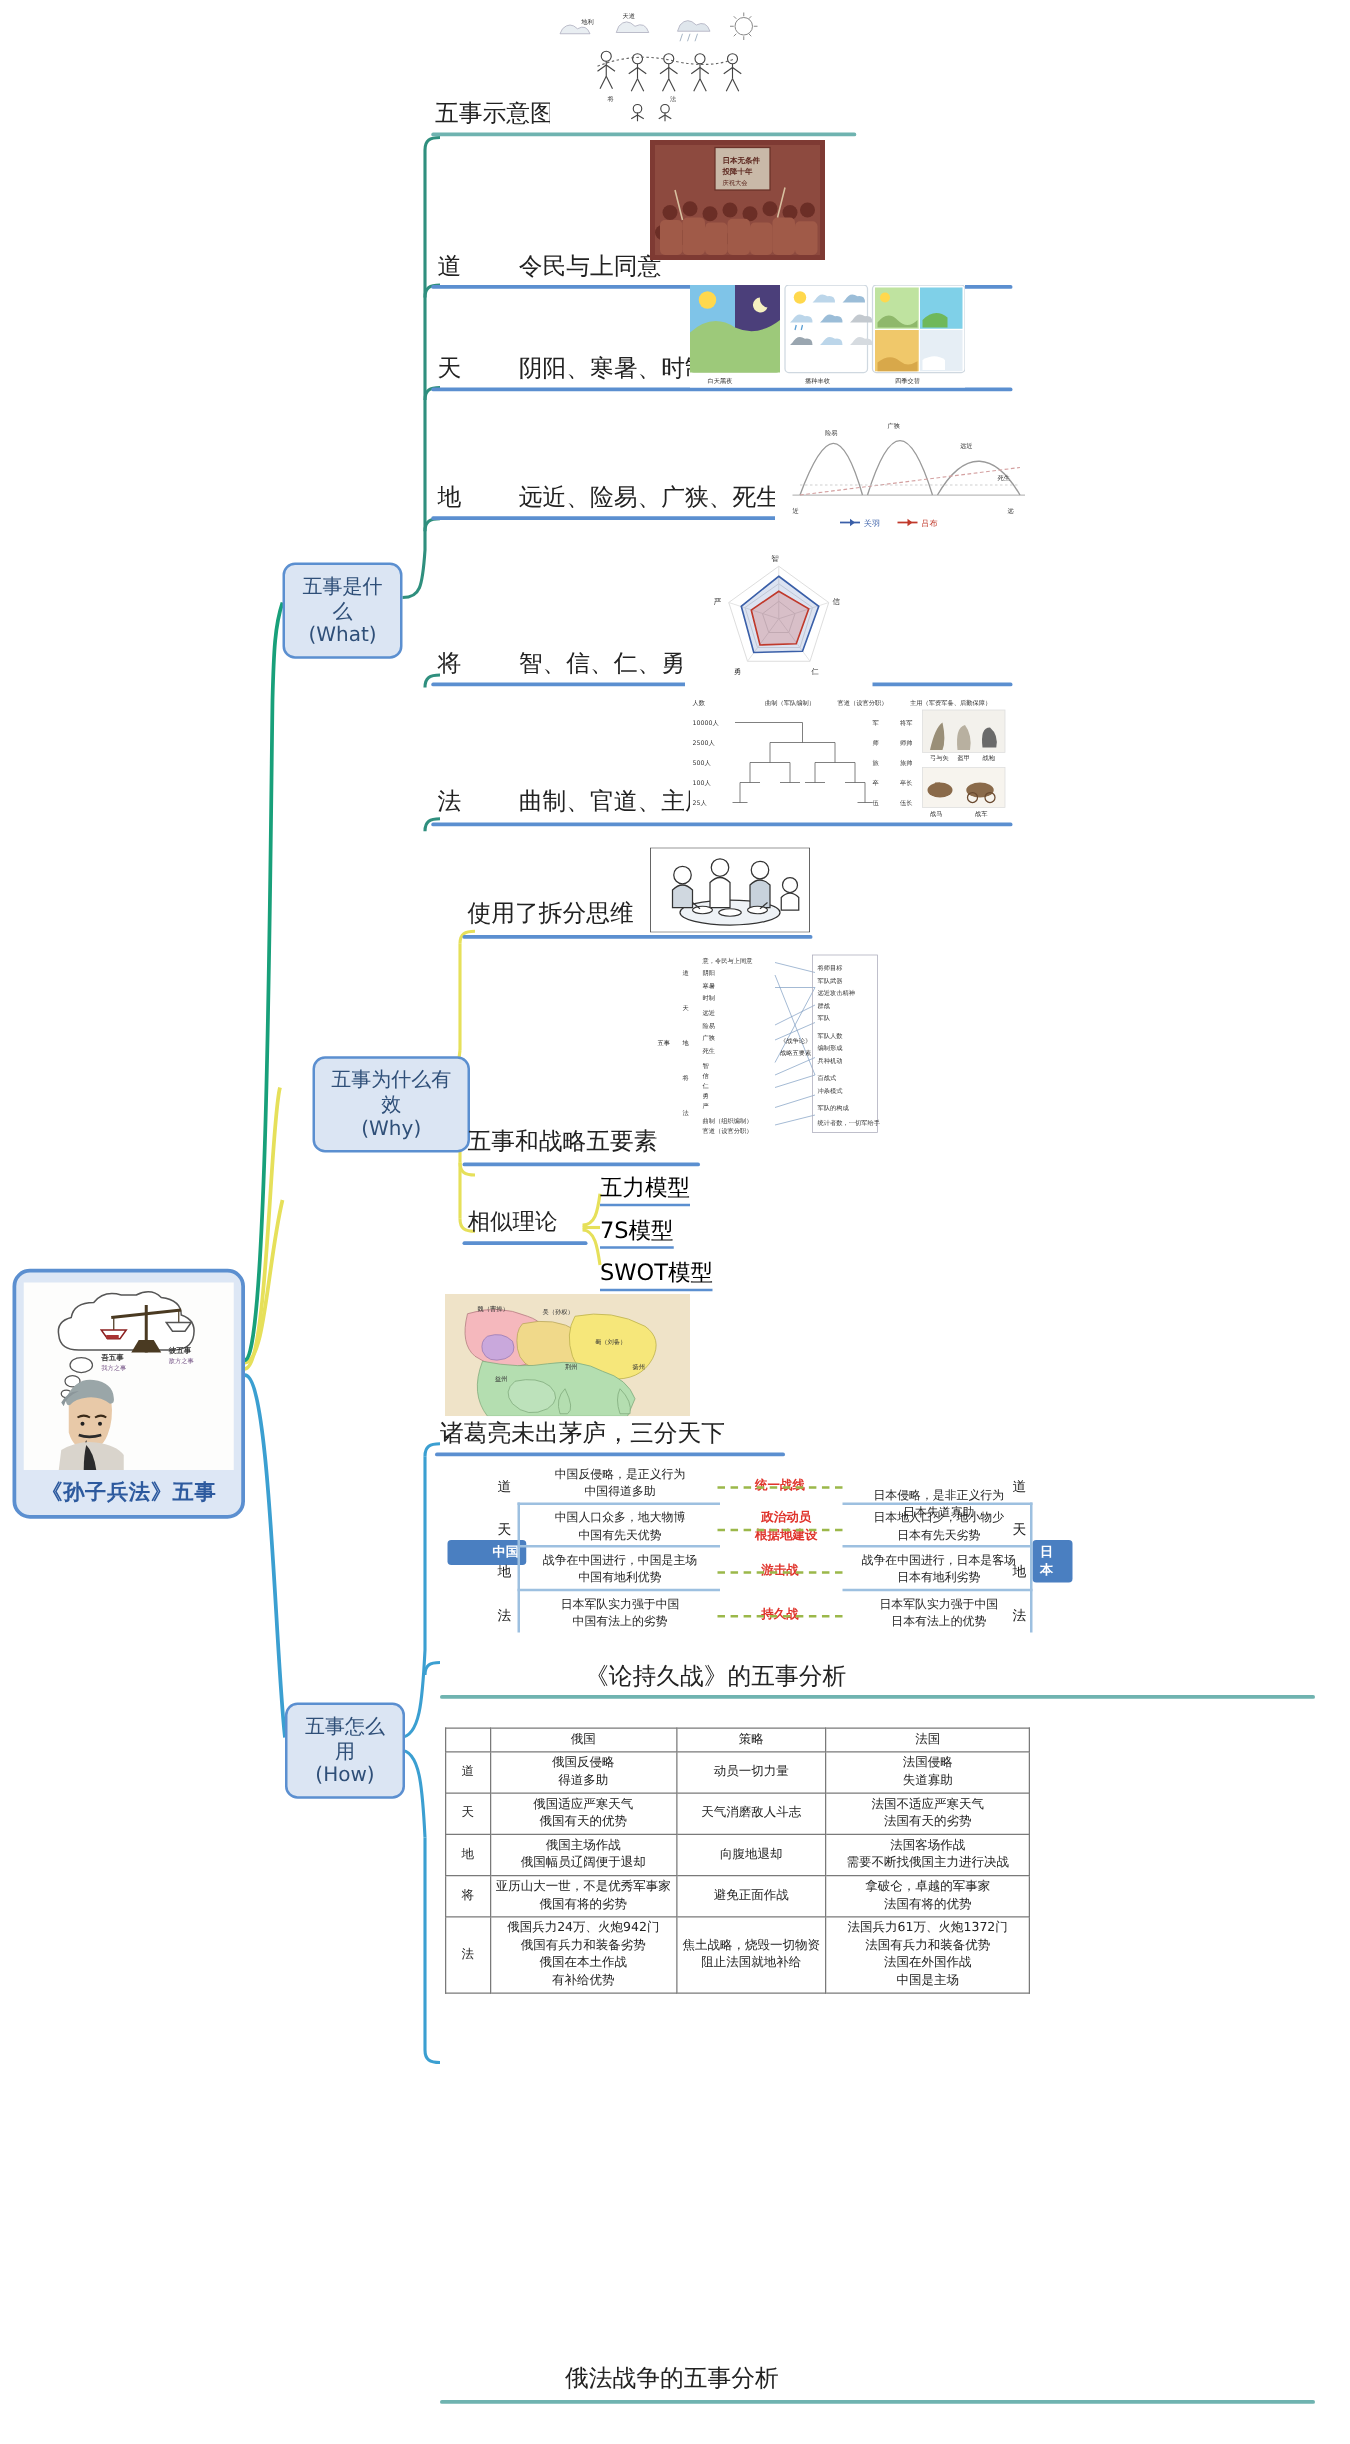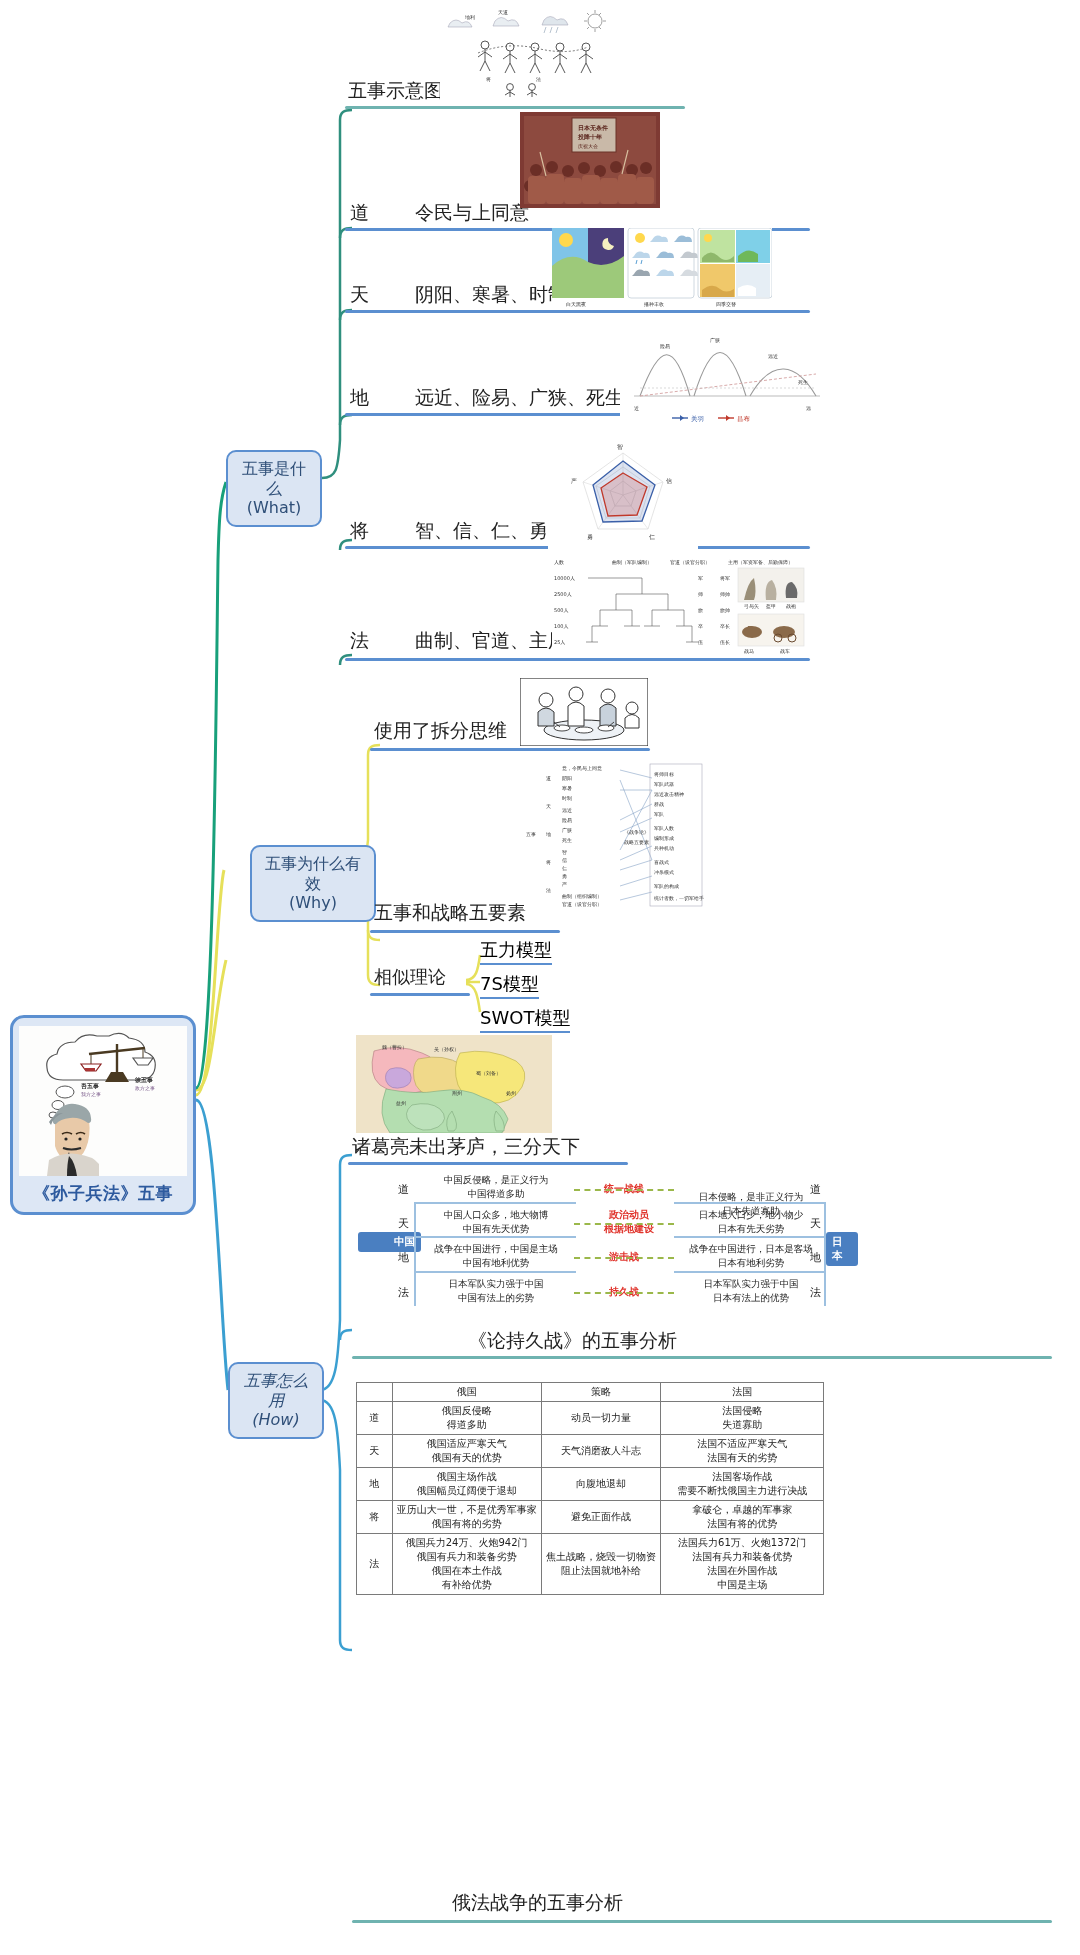--- a/index.html
+++ b/index.html
@@ -145,21 +145,21 @@
   <div class="lvl1" style="left:226px;top:450px;width:96px;">
     <div>五事是什么</div>
     <div>(What)</div>
   </div>
 
   <div class="lvl1" style="left:226px;top:845px;width:126px;margin-left:24px;">
     <div>五事为什么有效</div>
     <div>(Why)</div>
   </div>
 
-  <div class="lvl1" style="left:228px;top:1362px;width:96px;font-style:italic;">
+  <div class="lvl1" style="left:228px;top:1362px;width:96px;">
     <div>五事怎么用</div>
     <div>(How)</div>
   </div>
 
   <div class="topic" style="left:348px;top:78px;">五事示意图</div>
   <div class="ul teal" style="left:345px;top:106px;width:340px;"></div>
   <div class="ill" style="left:440px;top:5px;width:190px;height:96px;">
     <svg width="190" height="96" viewBox="0 0 190 96">
       <text x="58" y="9" class="tiny">天道</text>
       <text x="25" y="14" class="tiny">地利</text>

